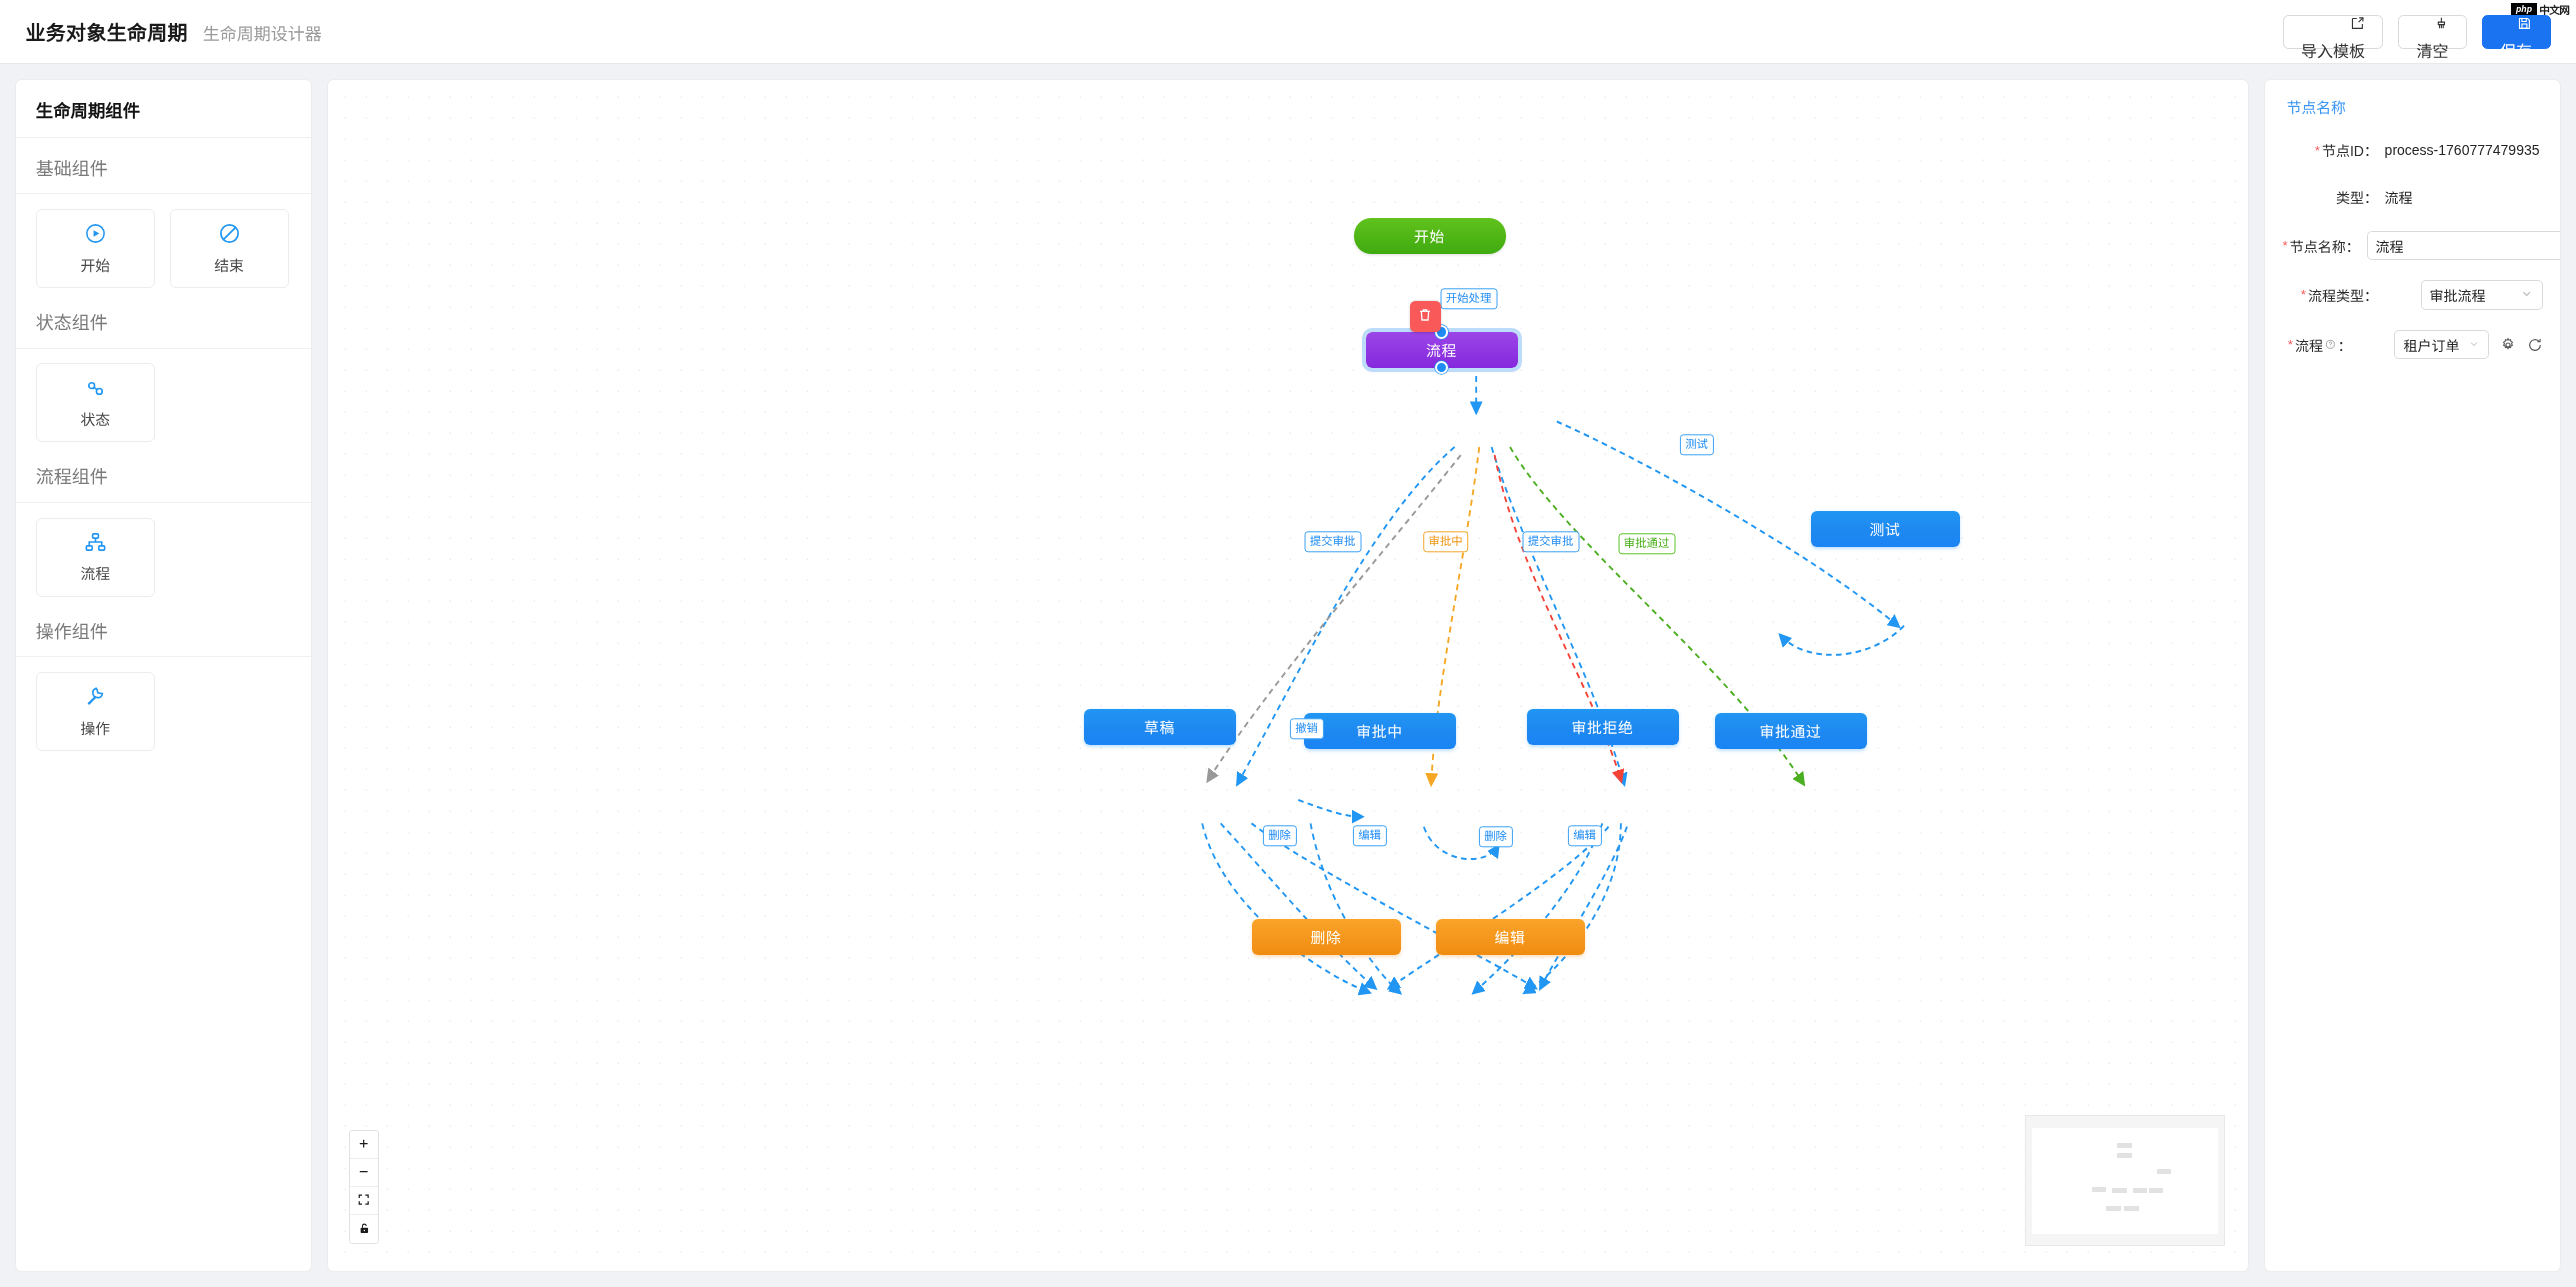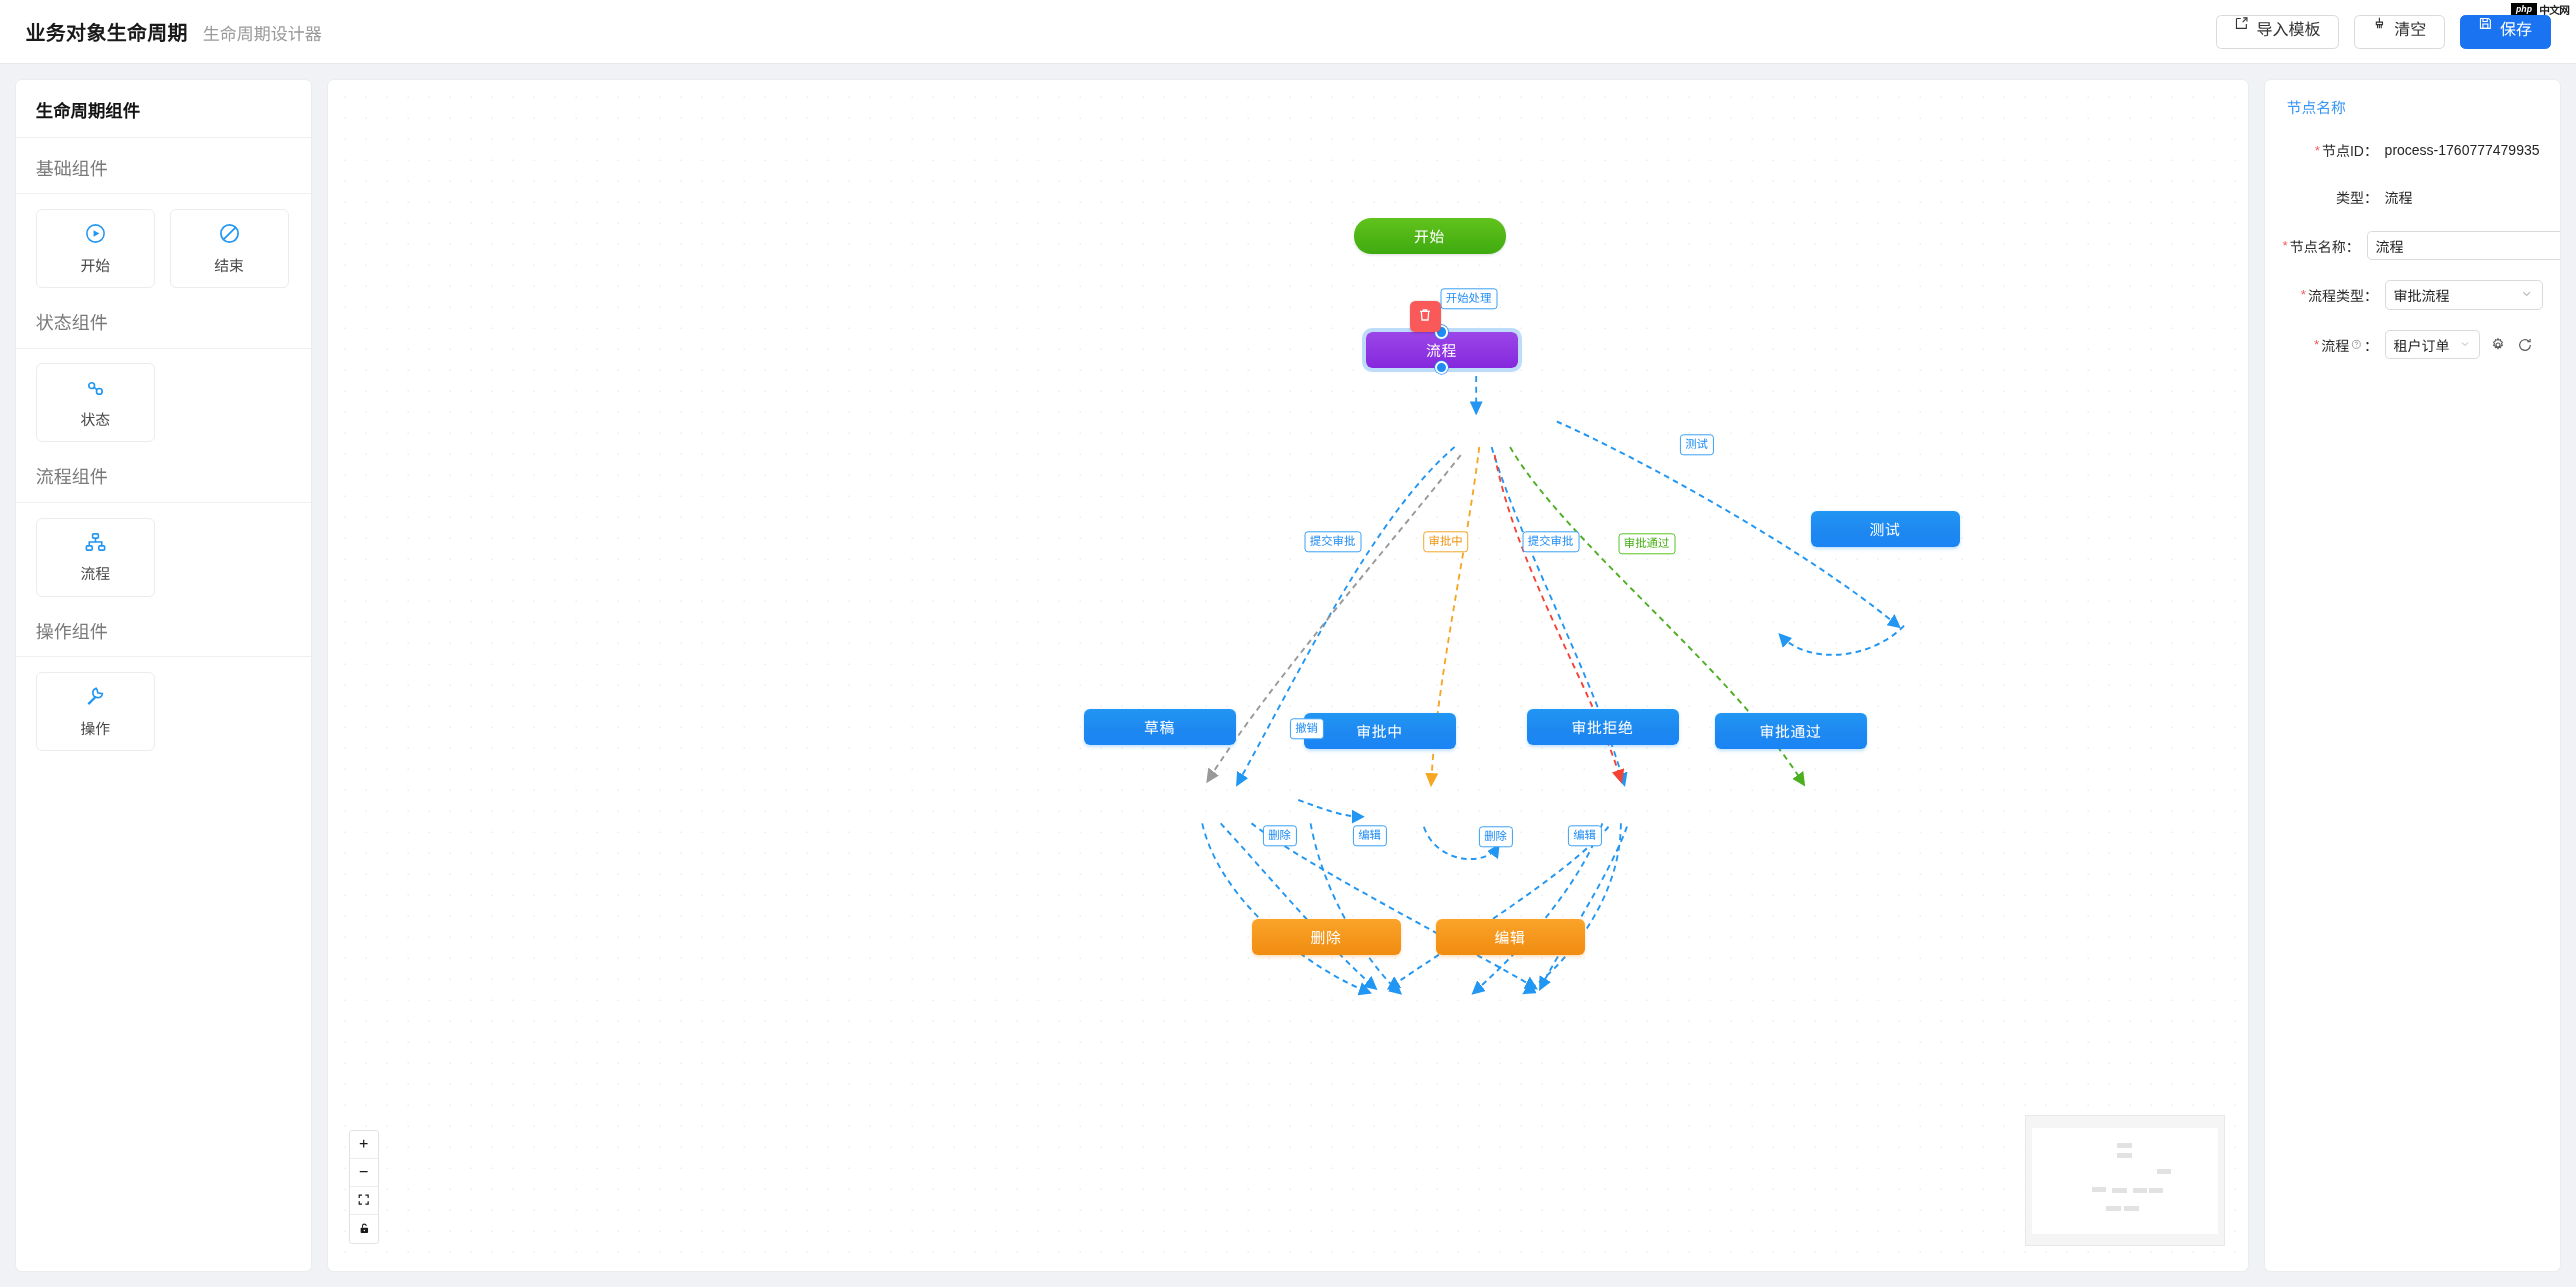--- a/index.html
+++ b/index.html
@@ -21,22 +21,22 @@
   }
   .hdr-left { display: flex; align-items: baseline; padding-left: 25.5px; }
   .hdr-title { font-size: 20px; font-weight: 700; color: #1a1a1a; letter-spacing: 0.3px; }
   .hdr-sub { font-size: 17px; color: #9a9a9a; margin-left: 14.8px; }
   .hdr-right {
     margin-left: auto; display: flex; align-items: center;
     gap: 14.8px; padding-right: 25.5px;
   }
   .btn {
     height: 34px; border-radius: 5.4px; display: inline-flex;
-    align-items: flex-start; gap: 7.4px; padding: 0 17.4px;
-    font-size: 16px; cursor: pointer; white-space: nowrap;
+    align-items: flex-end; gap: 7.4px; padding: 0 17.4px;
+    font-size: 16px; cursor: pointer; white-space: nowrap; flex-direction: column;
   }
   .btn-default { background: #fff; border: 0.7px solid #d9d9d9; color: #333; }
   .btn-primary { background: #1a73f0; border: 0.7px solid #1a73f0; color: #fff; }
   .btn svg { display: block; }
 
   .php-badge {
     position: absolute; right: 6.7px; top: 1.3px;
     display: flex; align-items: center; gap: 2.7px;
     height: 16px;
   }
@@ -206,21 +206,21 @@
   .req-star { color: #f25a5a; font-size: 13.4px; line-height: 1; }
   .form-static { font-size: 14px; color: #252525; }
   .form-input {
     flex: 1; height: 29.5px; border: 0.7px solid #d9d9d9; border-radius: 4.7px;
     font-size: 14px; color: #252525; padding: 0 8px;
     font-family: inherit; background: #fff; outline: none;
   }
   .form-select {
     flex: 1; height: 29.5px; border: 0.7px solid #d9d9d9; border-radius: 4.7px;
     font-size: 14px; color: #252525; padding: 0 8px;
-    display: flex; align-items: center; cursor: pointer; background: #fff;
+    display: flex; align-items: center; cursor: pointer; background: #fff; margin-left: 36px;
   }
   .form-select.narrow { flex: none; width: 95px; }
   .form-select .sel-arrow { margin-left: auto; color: #b8b8b8; }
   .icon-btn { margin-left: 10.7px; cursor: pointer; color: #5a5a5a; display: flex; }
   .help-icon { color: #9a9a9a; vertical-align: super; }
 </style>
 </head>
 <body>
 
 <div class="app-header">

